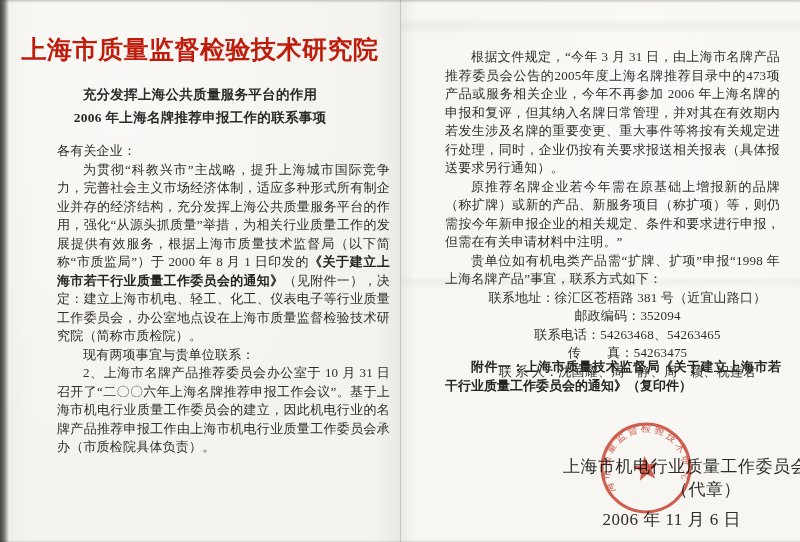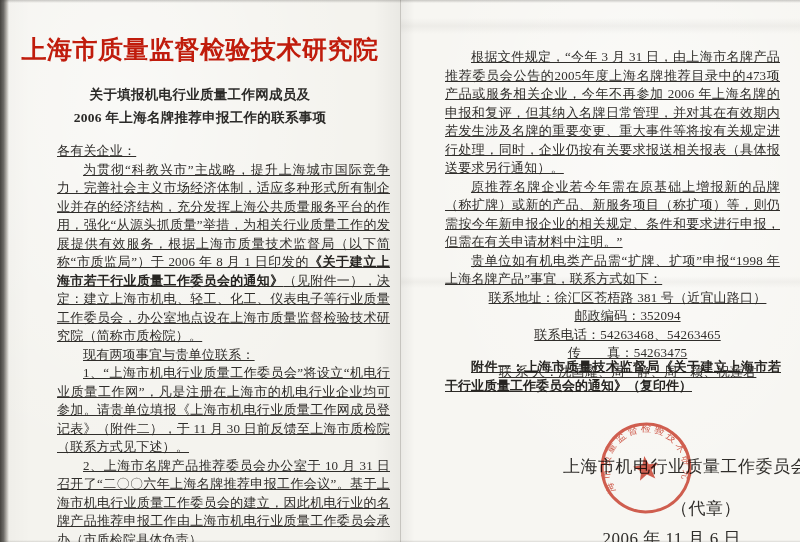--- a/index.html
+++ b/index.html
@@ -38,50 +38,49 @@
   .doc-title{
     position:absolute;left:0;top:33px;width:400px;margin:0;
     text-align:center;font-size:25px;font-weight:700;letter-spacing:0.5px;
   }
   .subtitle{position:absolute;left:0;top:84px;width:400px;text-align:center;
     font-size:13.5px;font-weight:700;color:#2b2a28;line-height:22.5px;letter-spacing:0.3px;}
   .body-col{position:absolute;font-size:13px;line-height:18.5px;color:#302e2b;letter-spacing:0.2px;}
   .left-col{left:57px;top:142px;width:333px;}
   .right-col{left:44px;top:48px;width:335px;}
   .attachments{position:absolute;left:44px;top:358px;width:336px;font-size:13px;line-height:18.5px;color:#2d2b28;}
-  .para{margin:0;text-align:justify;text-decoration:underline;}
+  .para{margin:0;text-align:justify;}
   .para.ind{text-indent:26px;}
   .para.ml{margin-left:30px;text-align:center;}
   .b{font-weight:700;color:#262421;}
 
   .signature{position:absolute;left:162px;top:455px;width:178px;text-align:right;
     font-size:17px;color:#2f2d2a;letter-spacing:0.5px;}
   .signature .sig-org{white-space:nowrap;}
-  .signature .sig-note{margin-top:19px;}
+  .signature .sig-note{margin-top:0;}
   .signature .sig-date{margin-top:7px;}
 
   .stamp{position:absolute;left:194px;top:417px;width:102px;height:102px;
     opacity:0.85;mix-blend-mode:multiply;transform:rotate(-8deg);}
 </style>
 </head>
 <body>
 
 <div id="scan">
 
   <div class="page page-left">
     <h1 class="doc-title" style="color: rgb(192, 28, 12);">上海市质量监督检验技术研究院</h1>
     <div class="subtitle">
-      <div>关于填报机电行业质量工作网成员及</div>
+      <div>充分发挥上海公共质量服务平台的作用</div>
       <div>2006 年上海名牌推荐申报工作的联系事项</div>
     </div>
     <div class="body-col left-col">
         <p class="para"><span>各有关企业：</span></p>
-        <p class="para ind"><span>为贯彻“科教兴市”主战略，提升上海城市国际竞争力，完善社会主义市场经济体制，适应多种形式所有制企业并存的经济结构，充分发挥上海公共质量服务平台的作用，强化“从源头抓质量”举措，为相关行业质量工作的发展提供有效服务，根据上海市质量技术监督局（以下简称“市质监局”）于 2006 年 8 月 1 日印发的</span><span class="b">《关于建立上海市若干行业质量工作委员会的通知》</span><span>（见附件一），决定：建立上海市机电、轻工、化工、仪表电子等行业质量工作委员会，办公室地点设在上海市质量监督检验技术研究院（简称市质检院）。</span></p>
+        <p class="para ind"><span>为贯彻“科教兴市”主战略，提升上海城市国际竞争力，完善社会主义市场经济体制，适应多种形式所有制企业并存的经济结构，充分发挥上海公共质量服务平台的作用，强化“从源头抓质量”举措，为相关行业质量工作的发展提供有效服务，根据上海市质量技术监督局（以下简称“市质监局”）于 2000 年 8 月 1 日印发的</span><span class="b">《关于建立上海市若干行业质量工作委员会的通知》</span><span>（见附件一），决定：建立上海市机电、轻工、化工、仪表电子等行业质量工作委员会，办公室地点设在上海市质量监督检验技术研究院（简称市质检院）。</span></p>
         <p class="para ind"><span>现有两项事宜与贵单位联系：</span></p>
-        <p class="para ind"><span>1、“上海市机电行业质量工作委员会”将设立“机电行业质量工作网”，凡是注册在上海市的机电行业企业均可参加。请贵单位填报《上海市机电行业质量工作网成员登记表》（附件二），于 11 月 30 日前反馈至上海市质检院（联系方式见下述）。</span></p>
         <p class="para ind"><span>2、上海市名牌产品推荐委员会办公室于 10 月 31 日召开了“二〇〇六年上海名牌推荐申报工作会议”。基于上海市机电行业质量工作委员会的建立，因此机电行业的名牌产品推荐申报工作由上海市机电行业质量工作委员会承办（市质检院具体负责）。</span></p>
       </div>
   </div>
 
   <div class="page page-right">
     <div class="crease-a"></div>
     <div class="crease-b"></div>
     <div class="body-col right-col">
         <p class="para ind"><span>根据文件规定，“今年 3 月 31 日，由上海市名牌产品推荐委员会公告的2005年度上海名牌推荐目录中的473项产品或服务相关企业，今年不再参加 2006 年上海名牌的申报和复评，但其纳入名牌日常管理，并对其在有效期内若发生涉及名牌的重要变更、重大事件等将按有关规定进行处理，同时，企业仍按有关要求报送相关报表（具体报送要求另行通知）。</span></p>
         <p class="para ind"><span>原推荐名牌企业若今年需在原基础上增报新的品牌（称扩牌）或新的产品、新服务项目（称扩项）等，则仍需按今年新申报企业的相关规定、条件和要求进行申报，但需在有关申请材料中注明。”</span></p>

